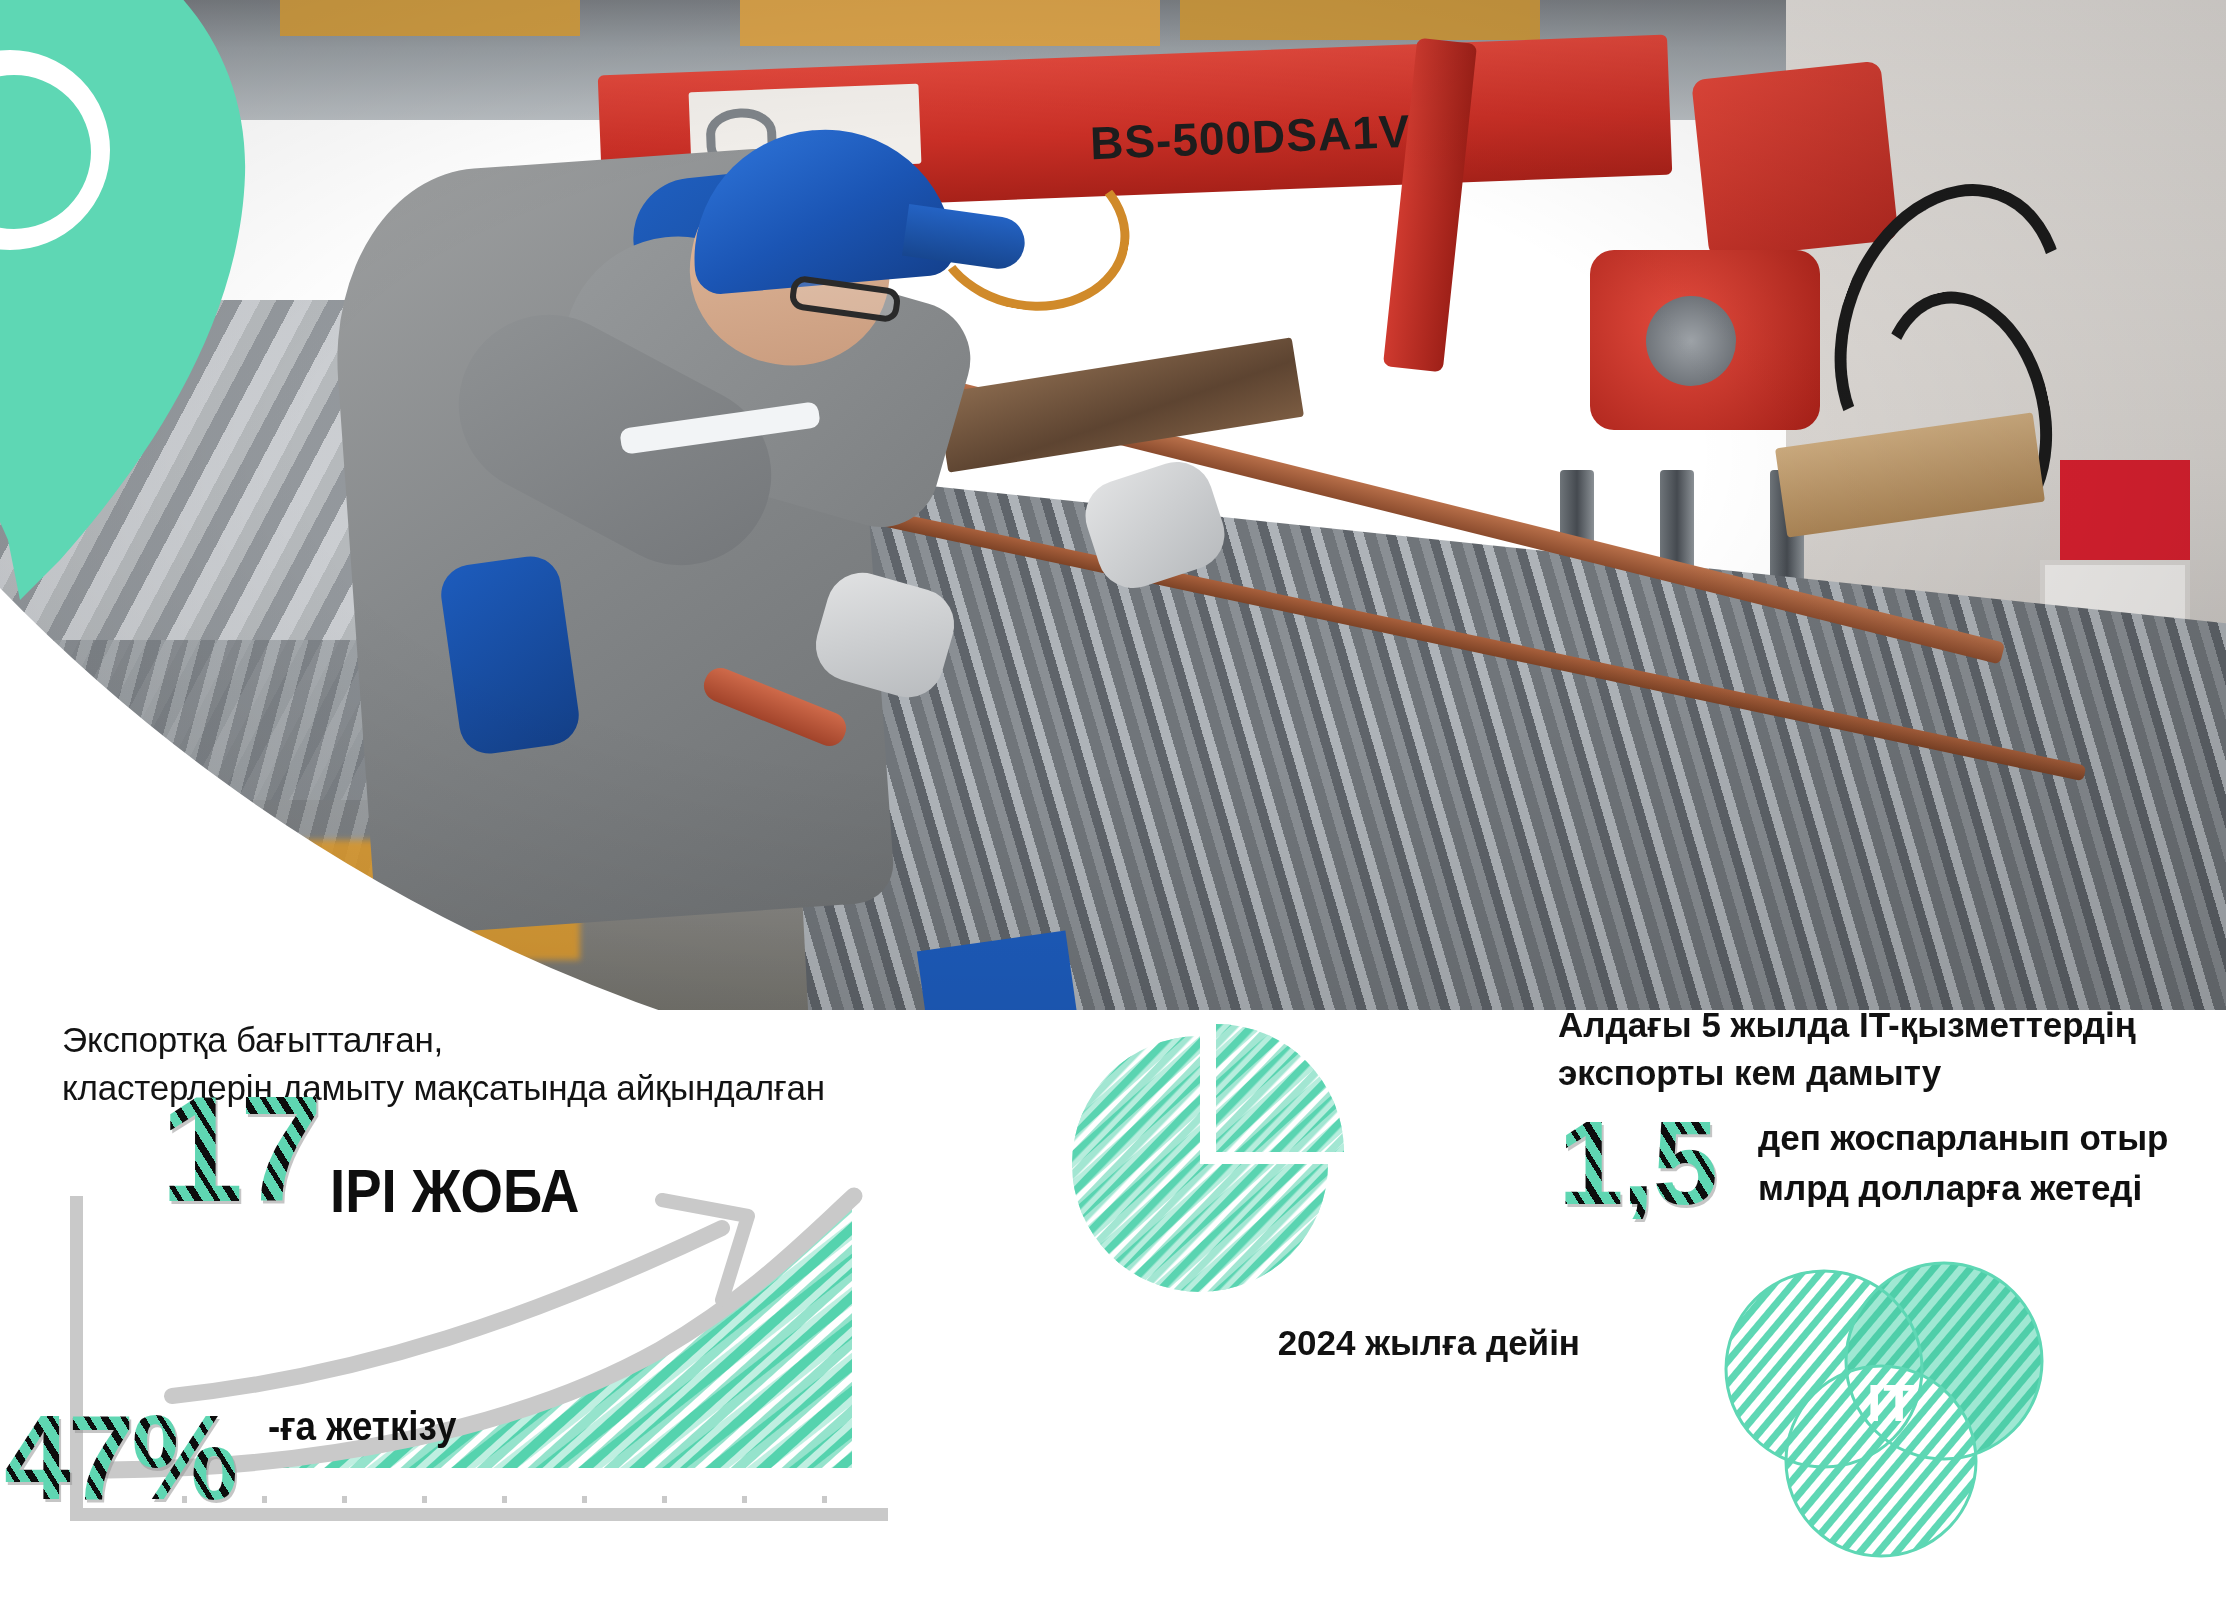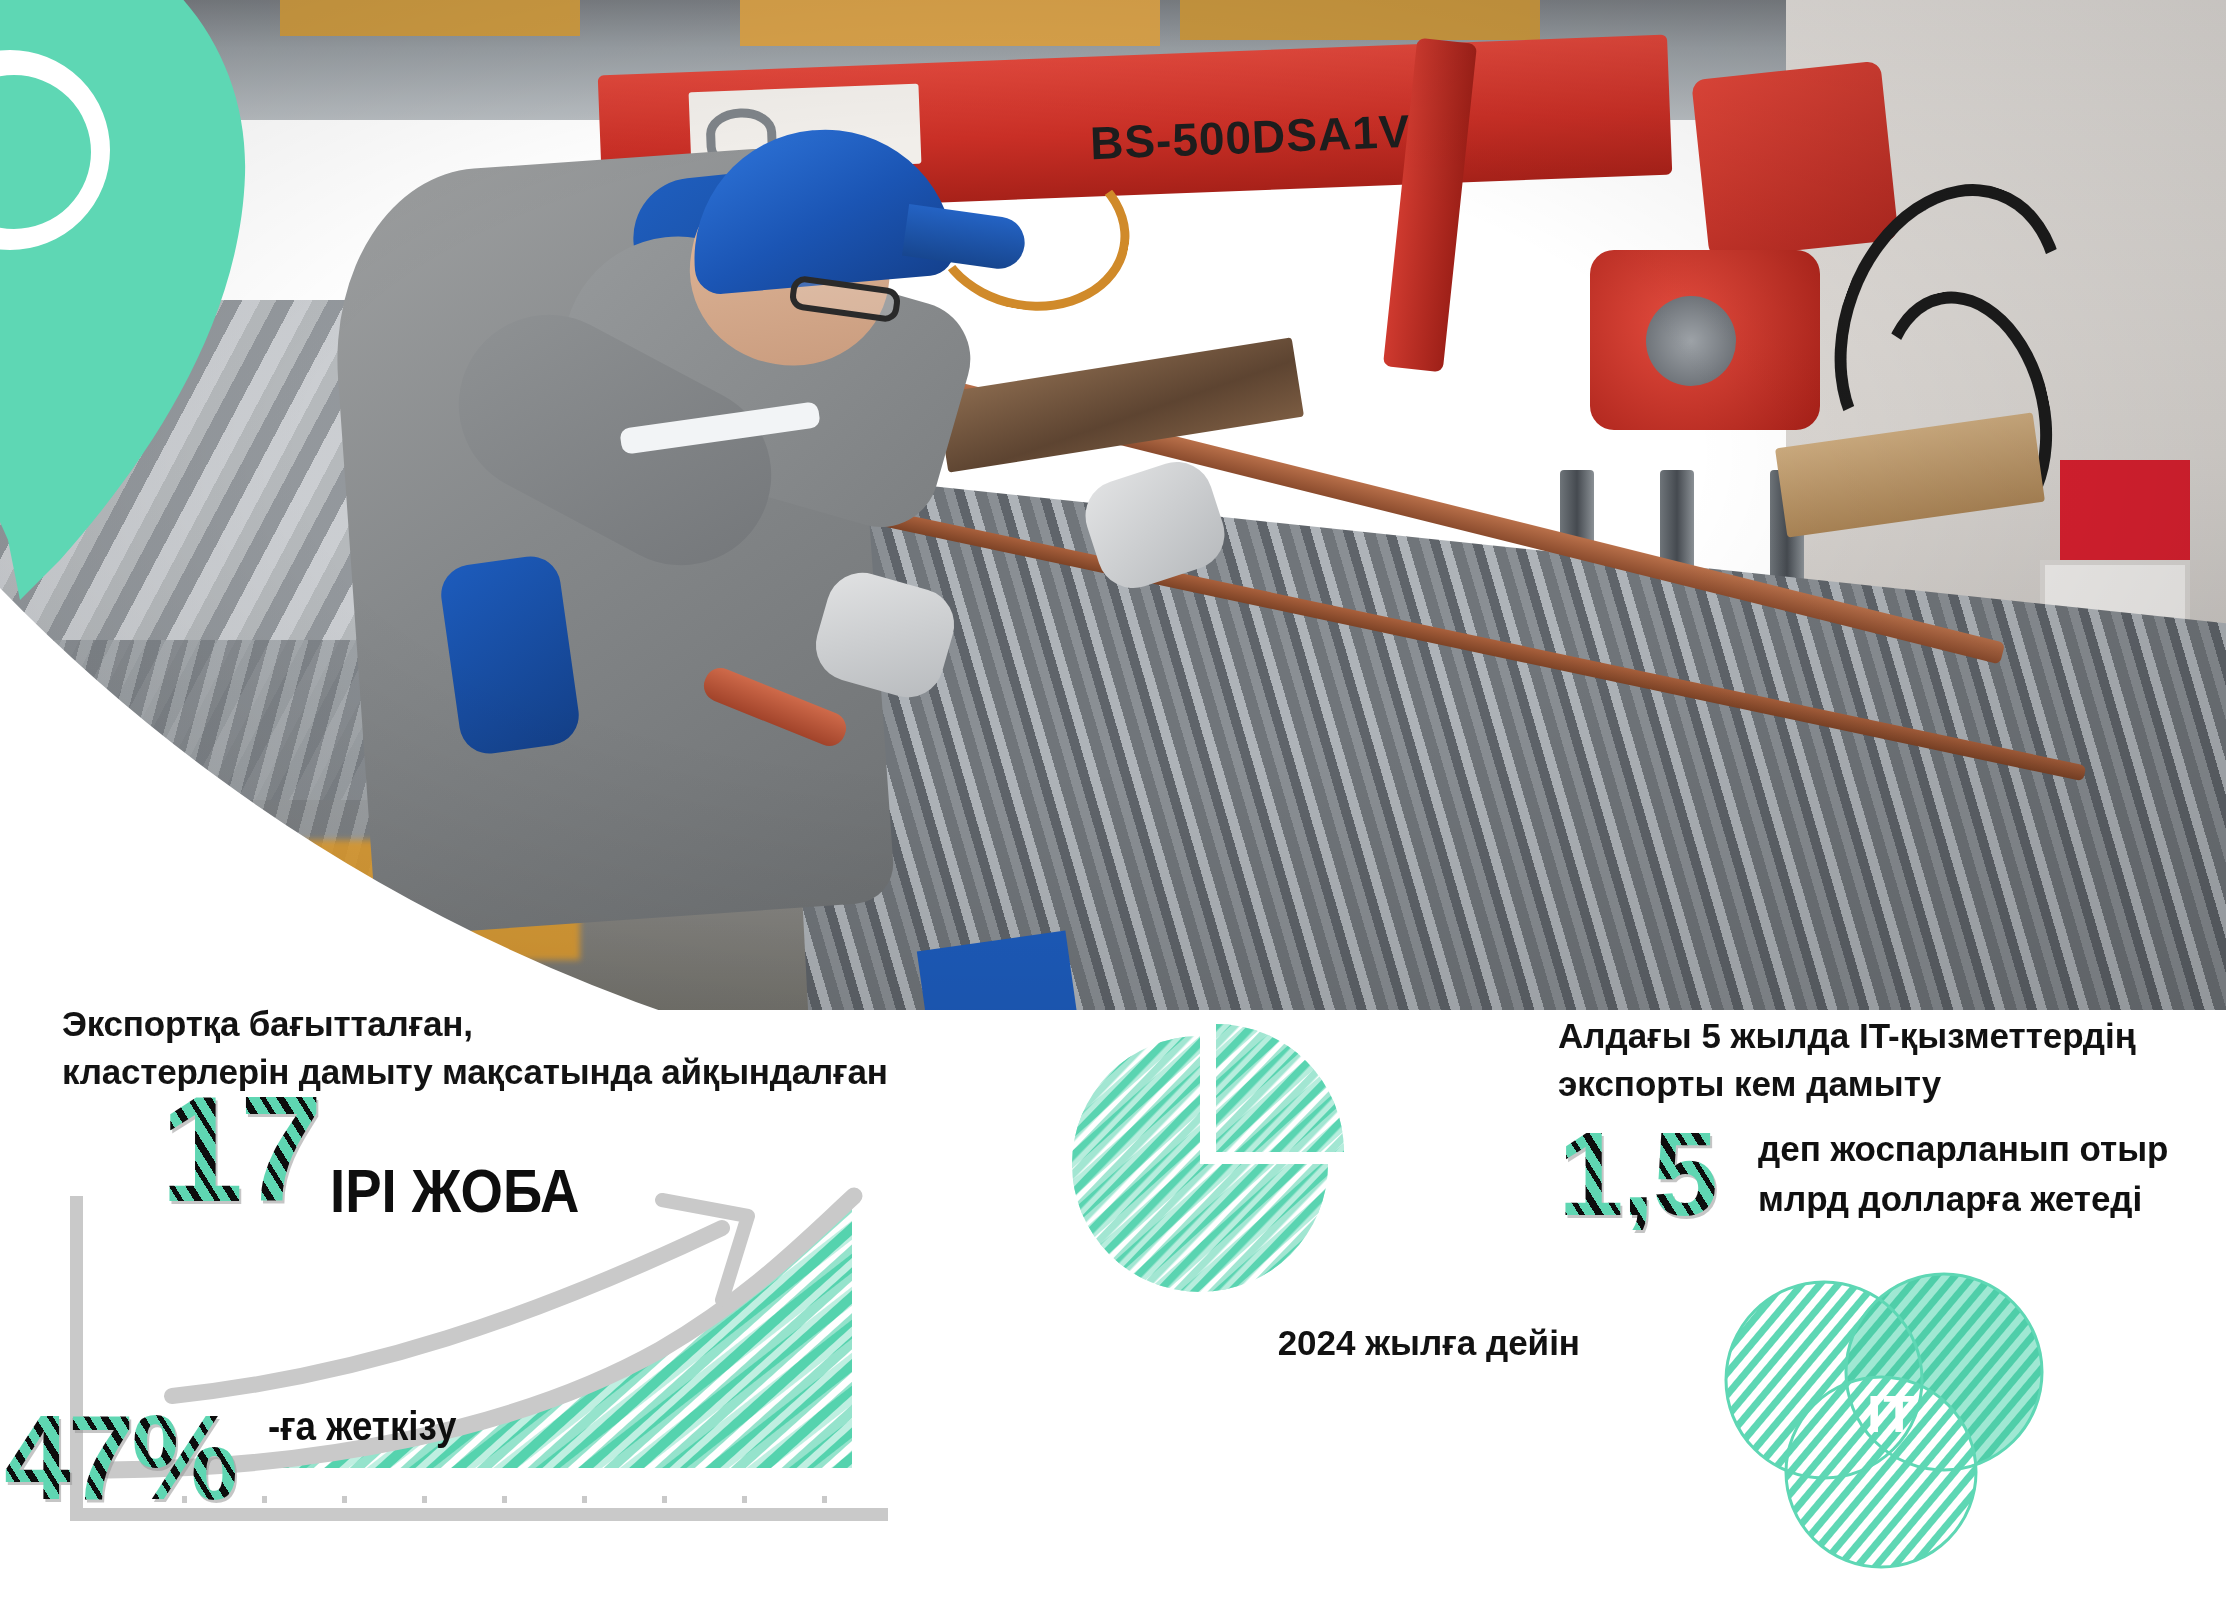--- a/index.html
+++ b/index.html
@@ -108,22 +108,22 @@
     background:radial-gradient(ellipse at 45% 45%, rgba(0,0,0,0) 40%, rgba(0,0,0,.16) 100%); }
 
   
   .svg-over { position:absolute; left:0; top:0; width:2226px; height:1602px;
     pointer-events:none; }
 
   
   .content { position:absolute; left:0; top:1000px; width:2226px; height:602px; }
 
   .left-col { position:absolute; left:62px; top:0px; width:950px; }
-  .lead { color:#131313; font-weight:700; font-size:35px; line-height:1.36;
-    letter-spacing:-0.2px; }
+  .lead { color:#131313; font-weight:400; font-size:35px; line-height:1.36;
+    letter-spacing:-0.2px;margin-top:16px; }
   .lead div { white-space:nowrap; }
 
   
   .hatch-num { display:inline-block; font-weight:700; line-height:.95;
     color:#64D7B4;
     -webkit-text-fill-color:transparent;
     background-image:repeating-linear-gradient(58deg,
         #5fd6b2 0 9px, #0d0d0d 9px 16px, #5fd6b2 16px 26px, #0d0d0d 26px 31px);
     -webkit-background-clip:text; background-clip:text;
     text-shadow:none;
@@ -142,21 +142,21 @@
   .mid-col { position:absolute; left:960px; top:0px; width:620px; }
   .pie { position:absolute; left:100px; top:14px; width:300px; height:300px; }
   .mid-text { position:absolute; left:0px; top:320px; width:620px; text-align:right;
     color:#121212; font-weight:700; font-size:35px; line-height:1.34; }
   .mid-text div { white-space:nowrap; }
   #n40 { position:absolute; left:4px; top:400px; font-size:120px; letter-spacing:-3px; }
   #n40lbl { position:absolute; left:268px; top:404px; font-size:40px; font-weight:700;
     color:#0e0e0e; white-space:nowrap; transform:scaleX(.92); transform-origin:left center; }
 
   
-  .right-col { position:absolute; left:1558px; top:12px; width:640px; }
+  .right-col { position:absolute; left:1558px; top:1px; width:640px; }
   .r-text { color:#121212; font-weight:700; font-size:35px; line-height:1.38; }
   .r-text div { white-space:nowrap; }
   #n15 { position:absolute; left:0px; top:106px; font-size:118px; letter-spacing:-2px; }
   .r-sub { position:absolute; left:200px; top:112px; color:#101010; font-weight:700;
     font-size:35px; line-height:1.42; }
   .r-sub div { white-space:nowrap; }
   .venn { position:absolute; left:158px; top:260px; width:340px; height:300px; }
 
   .itword { position:absolute; left:0; top:0; width:340px; height:300px;
     display:flex; align-items:center; justify-content:center;

